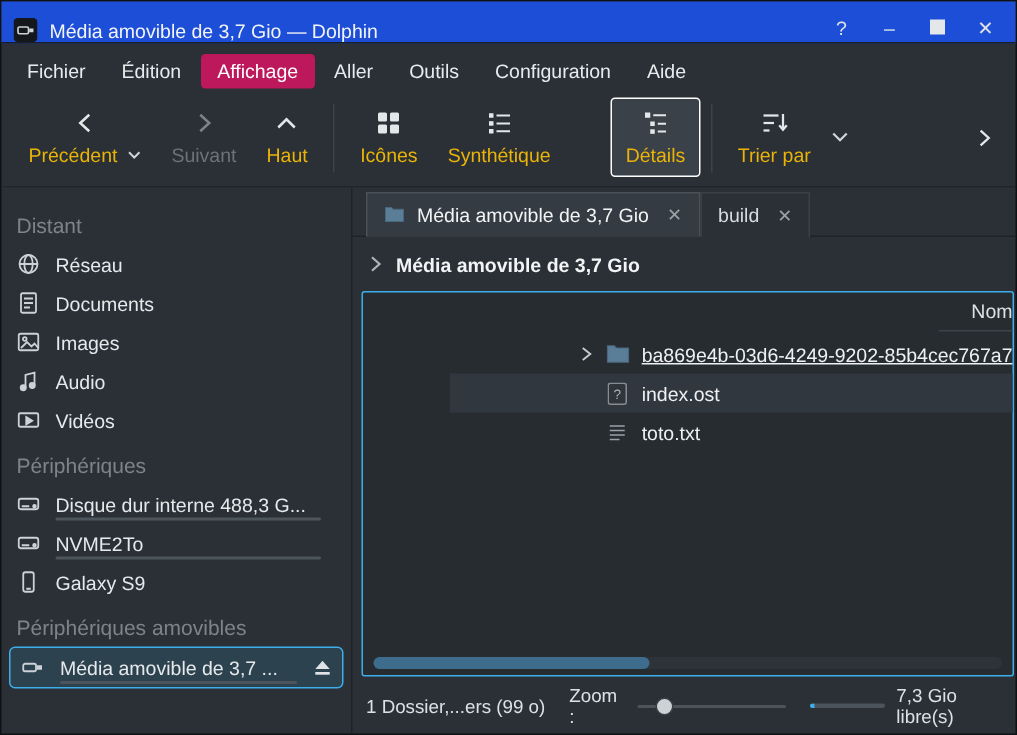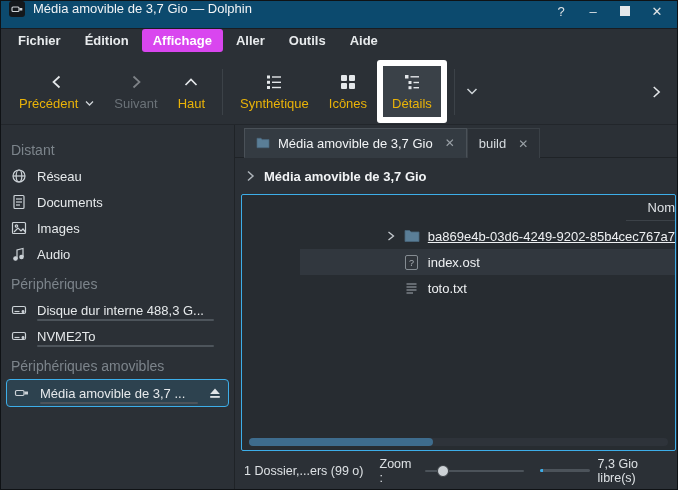--- a/index.html
+++ b/index.html
@@ -1,37 +1,37 @@
 <!DOCTYPE html>
 <html><head>
 <meta charset="utf-8">
 <style>
   *{margin:0;padding:0;box-sizing:border-box;font-family:"Liberation Sans",sans-serif;}
   html,body{width:678px;height:490px;overflow:hidden;}
   body{background:#2b3036;color:#eff1f2;font-size:13px;}
   .window{width:678px;height:490px;border:1px solid #0f1215;display:flex;flex-direction:column;background:#2b3036;}
 
   
-  .titlebar{height:28px;flex:0 0 28px;background:#0c4a6e;display:flex;align-items:flex-start;padding:0 8px;gap:8px;border-bottom:1px solid #1a1d21;}
+  .titlebar{height:28px;flex:0 0 28px;background:#1d4ed8;display:flex;align-items:flex-end;padding:0 8px;gap:8px;border-bottom:1px solid #1a1d21;}
   .app-icon{width:16px;height:16px;display:inline-flex;}
   .title{font-size:13px;color:#f2f4f6;white-space:nowrap;}
   .tb-spacer{flex:1;}
   .tb-btn{width:24px;height:20px;display:flex;align-items:center;justify-content:center;color:#dfe3e6;font-size:13px;border-radius:3px;}
   .max-square{width:10px;height:10px;background:#e4e7ea;}
 
   
-  .menubar{height:30px;flex:0 0 30px;display:flex;align-items:flex-start;padding:0 6px;gap:2px;font-weight:bold;}
+  .menubar{height:30px;flex:0 0 30px;display:flex;align-items:flex-end;padding:0 6px;gap:2px;}
   .menu-item{padding:4px 11px;border-radius:3px;font-size:13px;color:#e8ebed;white-space:nowrap;}
-  .menu-item.active{background:#d946ef;color:#ffffff;}
+  .menu-item.active{background:#be185d;color:#ffffff;}
 
   
   .toolbar{height:66px;flex:0 0 66px;display:flex;align-items:center;padding:0 8px;border-bottom:1px solid #22262b;}
   .tool-btn{display:flex;flex-direction:column;align-items:center;justify-content:center;gap:4px;padding:6px 9px;border-radius:3px;font-size:13px;color:#eab308;border:1px solid transparent;white-space:nowrap;}
   .tool-btn .lblrow{display:flex;align-items:center;gap:3px;}
-  .tool-btn.selected{background:#3a4148;border:6px solid #ffffff;}
+  .tool-btn.selected{background:#3a4148;border:1px solid #ffffff;margin-left:30px;}
   .tool-btn.disabled{color:#6b7278;}
   .tool-btn.disabled svg{opacity:.45;}
   .tool-sep{width:1px;height:46px;background:#3c4248;margin:0 7px;flex:0 0 1px;}
   .dd-arrow{display:inline-flex;margin-left:4px;color:#cfd4d8;}
   .overflow{margin-left:auto;display:flex;align-items:center;color:#e8ebed;padding:0 4px;}
 
   
   .content{flex:1;display:flex;min-height:0;}
 
   
@@ -109,20 +109,21 @@
       </span>
     <span class="tb-btn">✕</span>
   </div>
 
   <div class="menubar">
     <span class="menu-item">Fichier</span>
     <span class="menu-item">Édition</span>
     <span class="menu-item active">Affichage</span>
     <span class="menu-item">Aller</span>
     <span class="menu-item">Outils</span>
+    <span class="menu-item">Configuration</span>
     <span class="menu-item">Aide</span>
   </div>
 
   <div class="toolbar">
 
     <div class="tool-btn">
       <span>
           <svg width="20" height="20" viewBox="0 0 20 20" fill="none" stroke="#e4e7ea" stroke-width="1.7">
             <polyline points="12.5,4.5 6.5,10 12.5,15.5"></polyline>
           </svg>
@@ -153,20 +154,34 @@
           <svg width="20" height="20" viewBox="0 0 20 20" fill="none" stroke="#e4e7ea" stroke-width="1.7">
             <polyline points="4.5,13 10,7.5 15.5,13"></polyline>
           </svg>
         </span>
       <span class="lblrow">
           <span>Haut</span>
         </span>
     </div>
 
     <div class="tool-sep"></div>
+
+    <div class="tool-btn">
+      <span>
+          <svg width="20" height="20" viewBox="0 0 20 20" fill="#e4e7ea">
+            <rect x="3" y="3" width="6" height="6" rx="1"></rect>
+            <rect x="11" y="3" width="6" height="6" rx="1"></rect>
+            <rect x="3" y="11" width="6" height="6" rx="1"></rect>
+            <rect x="11" y="11" width="6" height="6" rx="1"></rect>
+          </svg>
+        </span>
+      <span class="lblrow">
+          <span>Icônes</span>
+        </span>
+    </div>
 
     <div class="tool-btn">
       <span>
           <svg width="20" height="20" viewBox="0 0 20 20">
             <g fill="#e4e7ea">
               <rect x="3" y="3.5" width="3" height="3"></rect>
               <rect x="3" y="8.8" width="3" height="3"></rect>
               <rect x="3" y="14" width="3" height="3"></rect>
             </g>
             <g stroke="#e4e7ea" stroke-width="1.4">
@@ -174,34 +189,20 @@
               <line x1="8" y1="10.3" x2="17" y2="10.3"></line>
               <line x1="8" y1="15.5" x2="17" y2="15.5"></line>
             </g>
           </svg>
         </span>
       <span class="lblrow">
           <span>Synthétique</span>
         </span>
     </div>
 
-    <div class="tool-btn">
-      <span>
-          <svg width="20" height="20" viewBox="0 0 20 20" fill="#e4e7ea">
-            <rect x="3" y="3" width="6" height="6" rx="1"></rect>
-            <rect x="11" y="3" width="6" height="6" rx="1"></rect>
-            <rect x="3" y="11" width="6" height="6" rx="1"></rect>
-            <rect x="11" y="11" width="6" height="6" rx="1"></rect>
-          </svg>
-        </span>
-      <span class="lblrow">
-          <span>Icônes</span>
-        </span>
-    </div>
-
     <div class="tool-btn selected">
       <span>
           <svg width="20" height="20" viewBox="0 0 20 20">
             <g fill="#e4e7ea">
               <rect x="3" y="3" width="3.5" height="3.5"></rect>
               <rect x="6.5" y="9" width="3" height="3"></rect>
               <rect x="6.5" y="14.2" width="3" height="3"></rect>
             </g>
             <g stroke="#e4e7ea" stroke-width="1.4">
               <line x1="8.5" y1="4.8" x2="17" y2="4.8"></line>
@@ -210,20 +211,34 @@
             </g>
           </svg>
         </span>
       <span class="lblrow">
           <span>Détails</span>
         </span>
     </div>
 
     <div class="tool-sep"></div>
 
+    <div class="tool-btn">
+      <span>
+          <svg width="20" height="20" viewBox="0 0 20 20" fill="none" stroke="#e4e7ea" stroke-width="1.5">
+            <line x1="3" y1="5" x2="13" y2="5"></line>
+            <line x1="3" y1="10" x2="10" y2="10"></line>
+            <line x1="3" y1="15" x2="7" y2="15"></line>
+            <line x1="16" y1="4" x2="16" y2="14"></line>
+            <polyline points="13.5,11.5 16,14.5 18.5,11.5"></polyline>
+          </svg>
+        </span>
+      <span class="lblrow">
+          <span>Trier par</span>
+        </span>
+    </div>
     <span class="dd-arrow">
         <svg width="12" height="9" viewBox="0 0 12 9" fill="none" stroke="#cfd4d8" stroke-width="1.5">
           <polyline points="1.5,2 6,6.5 10.5,2"></polyline>
         </svg>
       </span>
 
     <span class="overflow">
         <svg width="18" height="18" viewBox="0 0 20 20" fill="none" stroke="#e4e7ea" stroke-width="1.7">
           <polyline points="7.5,4.5 13.5,10 7.5,15.5"></polyline>
         </svg>
@@ -270,20 +285,29 @@
       <div class="side-item">
         <span class="sicon">
             <svg width="16" height="16" viewBox="0 0 16 16" fill="none" stroke="currentColor" stroke-width="1.2">
               <path d="M6 12.5 V4 l6 -1.5 V11"></path>
               <circle cx="4.5" cy="12.5" r="1.7" fill="currentColor"></circle>
               <circle cx="10.5" cy="11" r="1.7" fill="currentColor"></circle>
             </svg>
           </span>
         <span class="slabel">Audio</span>
       </div>
+      <div class="side-item">
+        <span class="sicon">
+            <svg width="16" height="16" viewBox="0 0 16 16" fill="none" stroke="currentColor" stroke-width="1.2">
+              <rect x="1.5" y="3.5" width="13" height="9" rx="1"></rect>
+              <path d="M6.5 6 l4 2.5 -4 2.5 z" fill="currentColor"></path>
+            </svg>
+          </span>
+        <span class="slabel">Vidéos</span>
+      </div>
 
       <div class="side-section">Périphériques</div>
       <div class="side-item">
         <span class="sicon">
             <svg width="16" height="16" viewBox="0 0 16 16" fill="none" stroke="currentColor" stroke-width="1.2">
               <rect x="1.5" y="4.5" width="13" height="7" rx="1.5"></rect>
               <line x1="3.5" y1="9.5" x2="8.5" y2="9.5"></line>
               <circle cx="12" cy="9.5" r="0.9" fill="currentColor"></circle>
             </svg>
           </span>
@@ -293,20 +317,29 @@
       <div class="side-item">
         <span class="sicon">
             <svg width="16" height="16" viewBox="0 0 16 16" fill="none" stroke="currentColor" stroke-width="1.2">
               <rect x="1.5" y="4.5" width="13" height="7" rx="1.5"></rect>
               <line x1="3.5" y1="9.5" x2="8.5" y2="9.5"></line>
               <circle cx="12" cy="9.5" r="0.9" fill="currentColor"></circle>
             </svg>
           </span>
         <span class="slabel">NVME2To</span>
         <span class="usage"><span class="fill w22"></span></span>
+      </div>
+      <div class="side-item">
+        <span class="sicon">
+            <svg width="16" height="16" viewBox="0 0 16 16" fill="none" stroke="currentColor" stroke-width="1.2">
+              <rect x="4.5" y="1.5" width="7" height="13" rx="1.5"></rect>
+              <line x1="6.5" y1="12.5" x2="9.5" y2="12.5"></line>
+            </svg>
+          </span>
+        <span class="slabel">Galaxy S9</span>
       </div>
 
       <div class="side-section">Périphériques amovibles</div>
       <div class="side-item selected">
         <span class="sicon">
             <svg width="16" height="16" viewBox="0 0 16 16" fill="none" stroke="currentColor" stroke-width="1.2">
               <rect x="1.5" y="5.5" width="8.5" height="5" rx="1.2"></rect>
               <rect x="10.5" y="6.5" width="3.5" height="3" fill="currentColor" stroke="none"></rect>
             </svg>
           </span>

